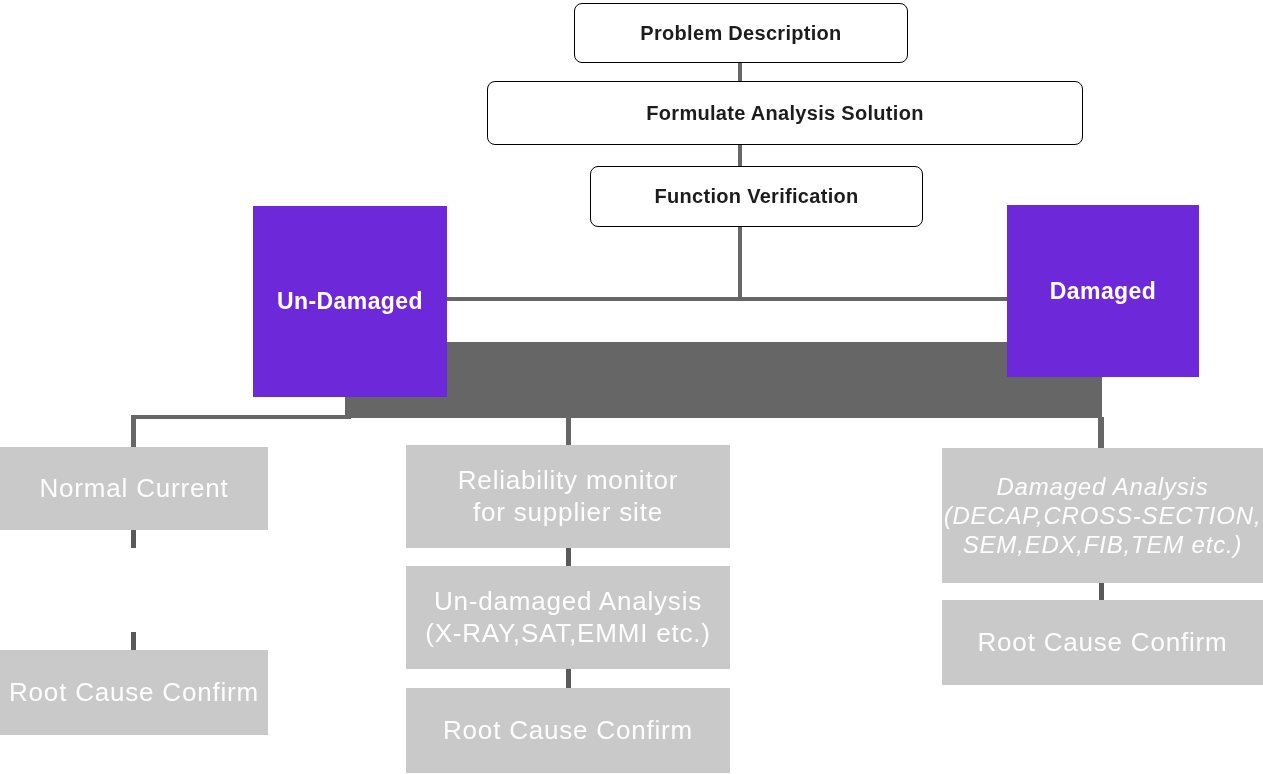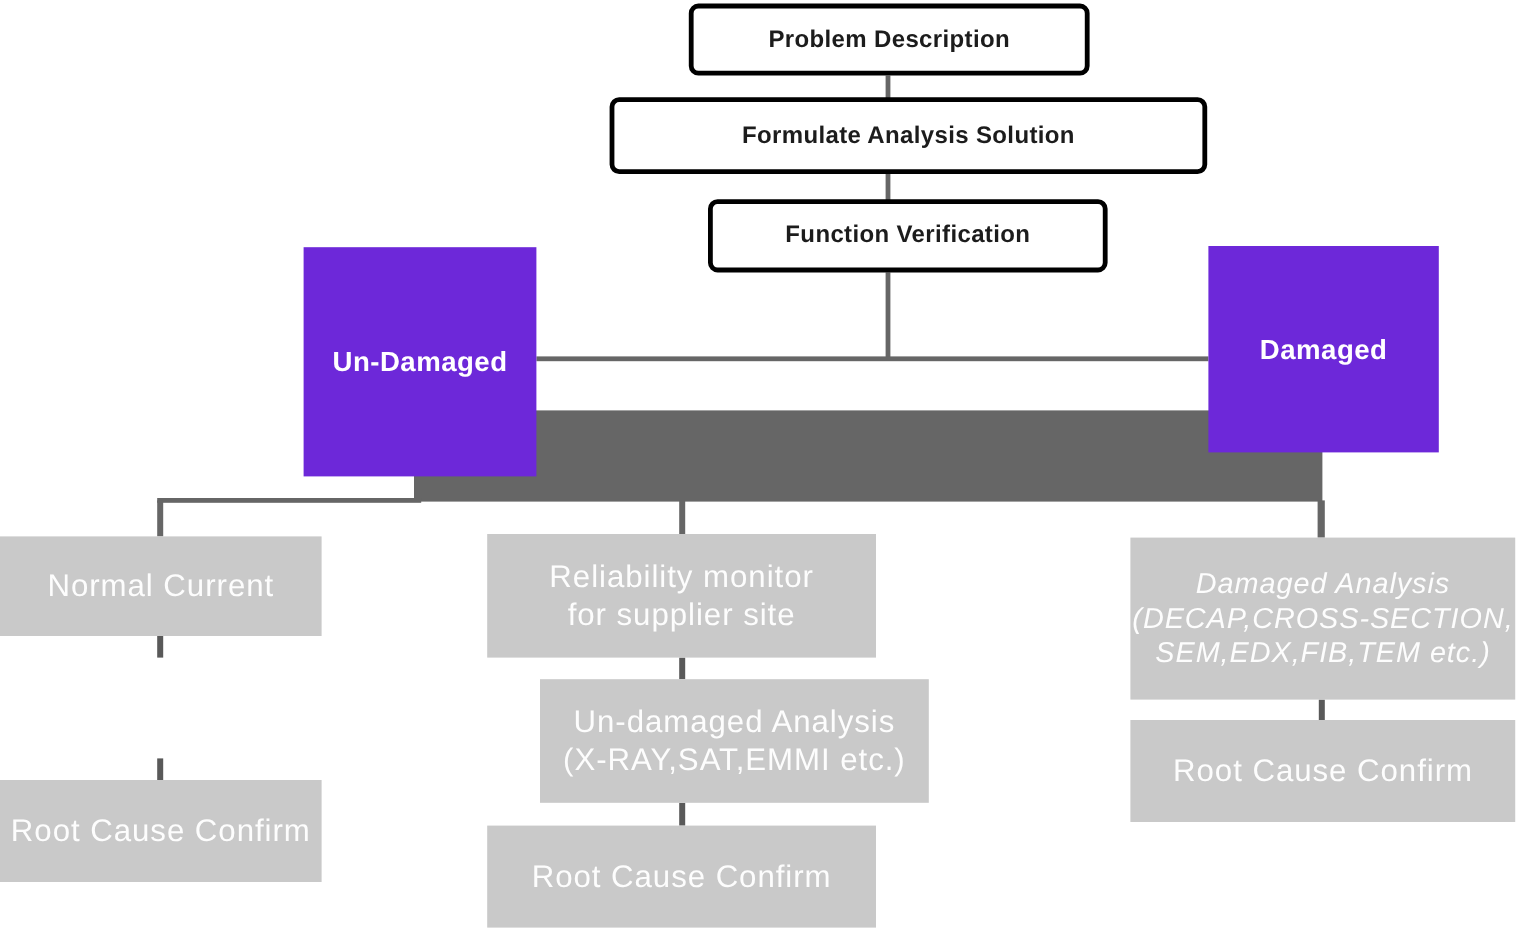--- a/index.html
+++ b/index.html
@@ -3,21 +3,21 @@
 <meta charset="utf-8">
 <style>
   html,body{margin:0;padding:0;background:#ffffff;}
   #canvas{
     position:relative;width:1263px;height:774px;overflow:hidden;background:#ffffff;
     font-family:"Liberation Sans", sans-serif;
   }
   .abs{position:absolute;box-sizing:border-box;}
   
   .wbox{
-    background:#ffffff;border:4px solid #000000;border-radius:8px;
+    background:#ffffff;border:1px solid #000000;border-radius:8px;
     display:flex;align-items:center;justify-content:center;
     font-weight:700;font-size:20px;color:#1c1c1c;letter-spacing:0.3px;
     z-index:5;text-align:center;
   }
   
   .obox{
     background:#6d28d9;display:flex;align-items:center;justify-content:center;
     font-weight:700;font-size:23px;color:#ffffff;letter-spacing:0.4px;
     z-index:4;text-align:center;
   }
@@ -33,21 +33,21 @@
   .seg{background:#595959;}
   .bar{background:#666666;z-index:1;}
   .line{z-index:2;}
 </style>
 </head>
 <body>
 
 <div id="canvas">
 
   <div class="abs wbox" style="left:574px;top:3px;width:334px;height:60px;">Problem Description</div>
-  <div class="abs wbox" style="left:508px;top:81px;width:498px;height:64px;">Formulate Analysis Solution</div>
+  <div class="abs wbox" style="left:487px;top:81px;width:596px;height:64px;">Formulate Analysis Solution</div>
   <div class="abs wbox" style="left:590px;top:166px;width:333px;height:61px;">Function Verification</div>
 
   <div class="abs dark line" style="left:738px;top:63px;width:4px;height:19px;"></div>
   <div class="abs dark line" style="left:738px;top:145px;width:4px;height:22px;"></div>
   <div class="abs dark line" style="left:738px;top:227px;width:4px;height:71px;"></div>
 
   <div class="abs dark line" style="left:447px;top:297px;width:560px;height:4px;"></div>
 
   <div class="abs bar" style="left:345px;top:342px;width:757px;height:76px;"></div>
 
@@ -60,21 +60,21 @@
   <div class="abs dark line" style="left:1098px;top:417px;width:6px;height:31px;"></div>
 
   <div class="abs gbox" style="left:0px;top:447px;width:268px;height:83px;">Normal Current</div>
   <div class="abs seg" style="left:131px;top:530px;width:5px;height:18px;"></div>
   <div class="abs seg" style="left:131px;top:632px;width:5px;height:18px;"></div>
   <div class="abs gbox" style="left:0px;top:650px;width:268px;height:85px;">Root Cause Confirm</div>
 
   <div class="abs gbox" style="left:406px;top:445px;width:324px;height:103px;">Reliability monitor
 for supplier site</div>
   <div class="abs seg" style="left:566px;top:548px;width:5px;height:18px;"></div>
-  <div class="abs gbox" style="left:406px;top:566px;width:324px;height:103px;margin-left:44px;">Un-damaged Analysis
+  <div class="abs gbox" style="left:406px;top:566px;width:324px;height:103px;">Un-damaged Analysis
 (X-RAY,SAT,EMMI etc.)</div>
   <div class="abs seg" style="left:566px;top:669px;width:5px;height:19px;"></div>
   <div class="abs gbox" style="left:406px;top:688px;width:324px;height:85px;">Root Cause Confirm</div>
 
   <div class="abs gbox small" style="left:942px;top:448px;width:321px;height:135px;font-style:italic;">Damaged Analysis
 (DECAP,CROSS-SECTION,
 SEM,EDX,FIB,TEM etc.)</div>
   <div class="abs seg" style="left:1099px;top:583px;width:5px;height:17px;"></div>
   <div class="abs gbox" style="left:942px;top:600px;width:321px;height:85px;">Root Cause Confirm</div>
 

